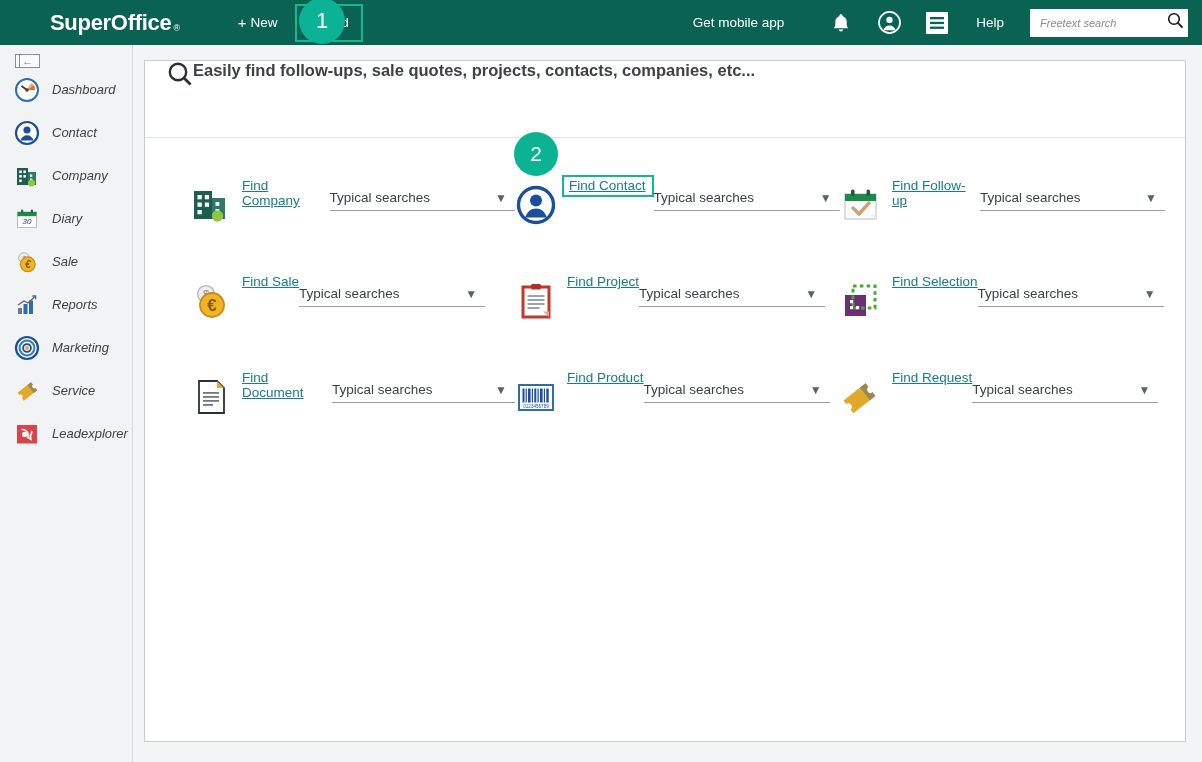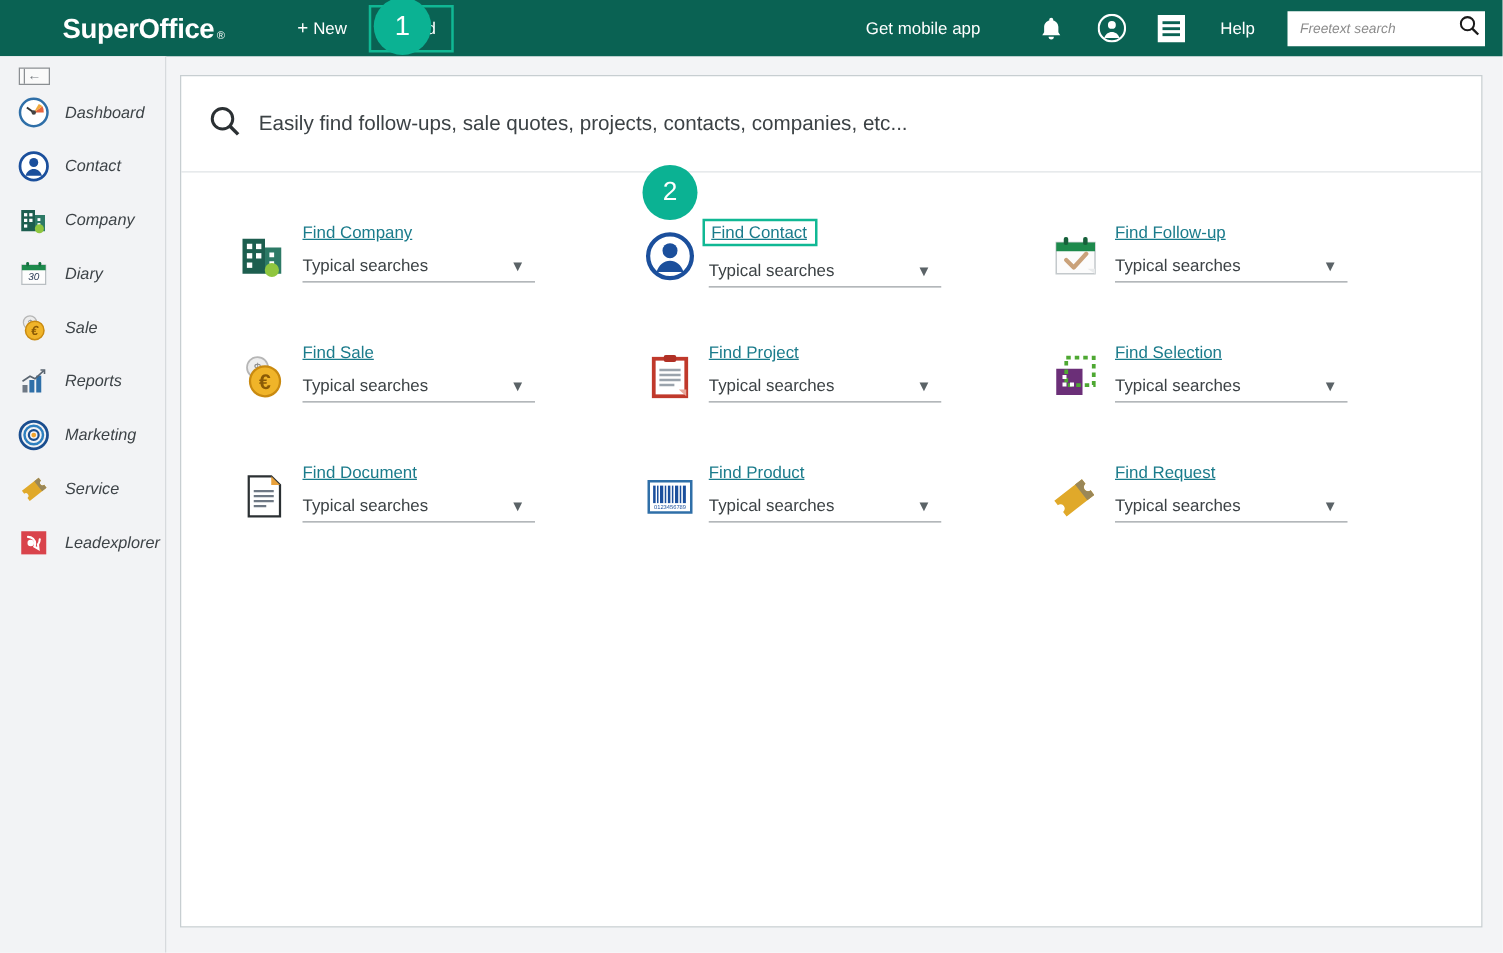--- a/index.html
+++ b/index.html
@@ -92,34 +92,34 @@
 
   
   #main {
     position: absolute; left: 144px; top: 60px;
     width: 1042px; height: 682px;
     background: #ffffff;
     border: 1px solid #c7ced1;
   }
   #search-row {
     height: 77px; border-bottom: 1px solid #dfe3e6;
-    display: flex; align-items: center; padding-left: 22px; gap: 14px;
+    display: flex; padding-left: 22px;  font-weight: bold;
   }
   #search-placeholder { font-size: 16.5px; color: #3c4245; }
 
   #tiles {
     padding: 26px 0 0 0;
     display: grid;
     grid-template-columns: 325px 325px 325px;
     grid-auto-rows: 96px;
     margin-left: 45px;
   }
   .tile { display: flex; align-items: flex-start; gap: 10px; padding-top: 14px; }
   .tile-icon { width: 42px; height: 42px; flex: 0 0 42px; margin-top: 6px; position: relative; }
-  .tile-body { display: flex; flex-direction: column; }
+  .tile-body { display: flex; flex-direction: row; }
   .tile-link {
     font-size: 13.5px; color: #1a7b8b;
     text-decoration: underline;
     align-self: flex-start;
     cursor: pointer;
   }
   .tile-link.highlight {
     border: 2.5px solid #10b894;
     padding: 1px 6px 2px 5px;
     margin-left: -5px; margin-top: -3px;

